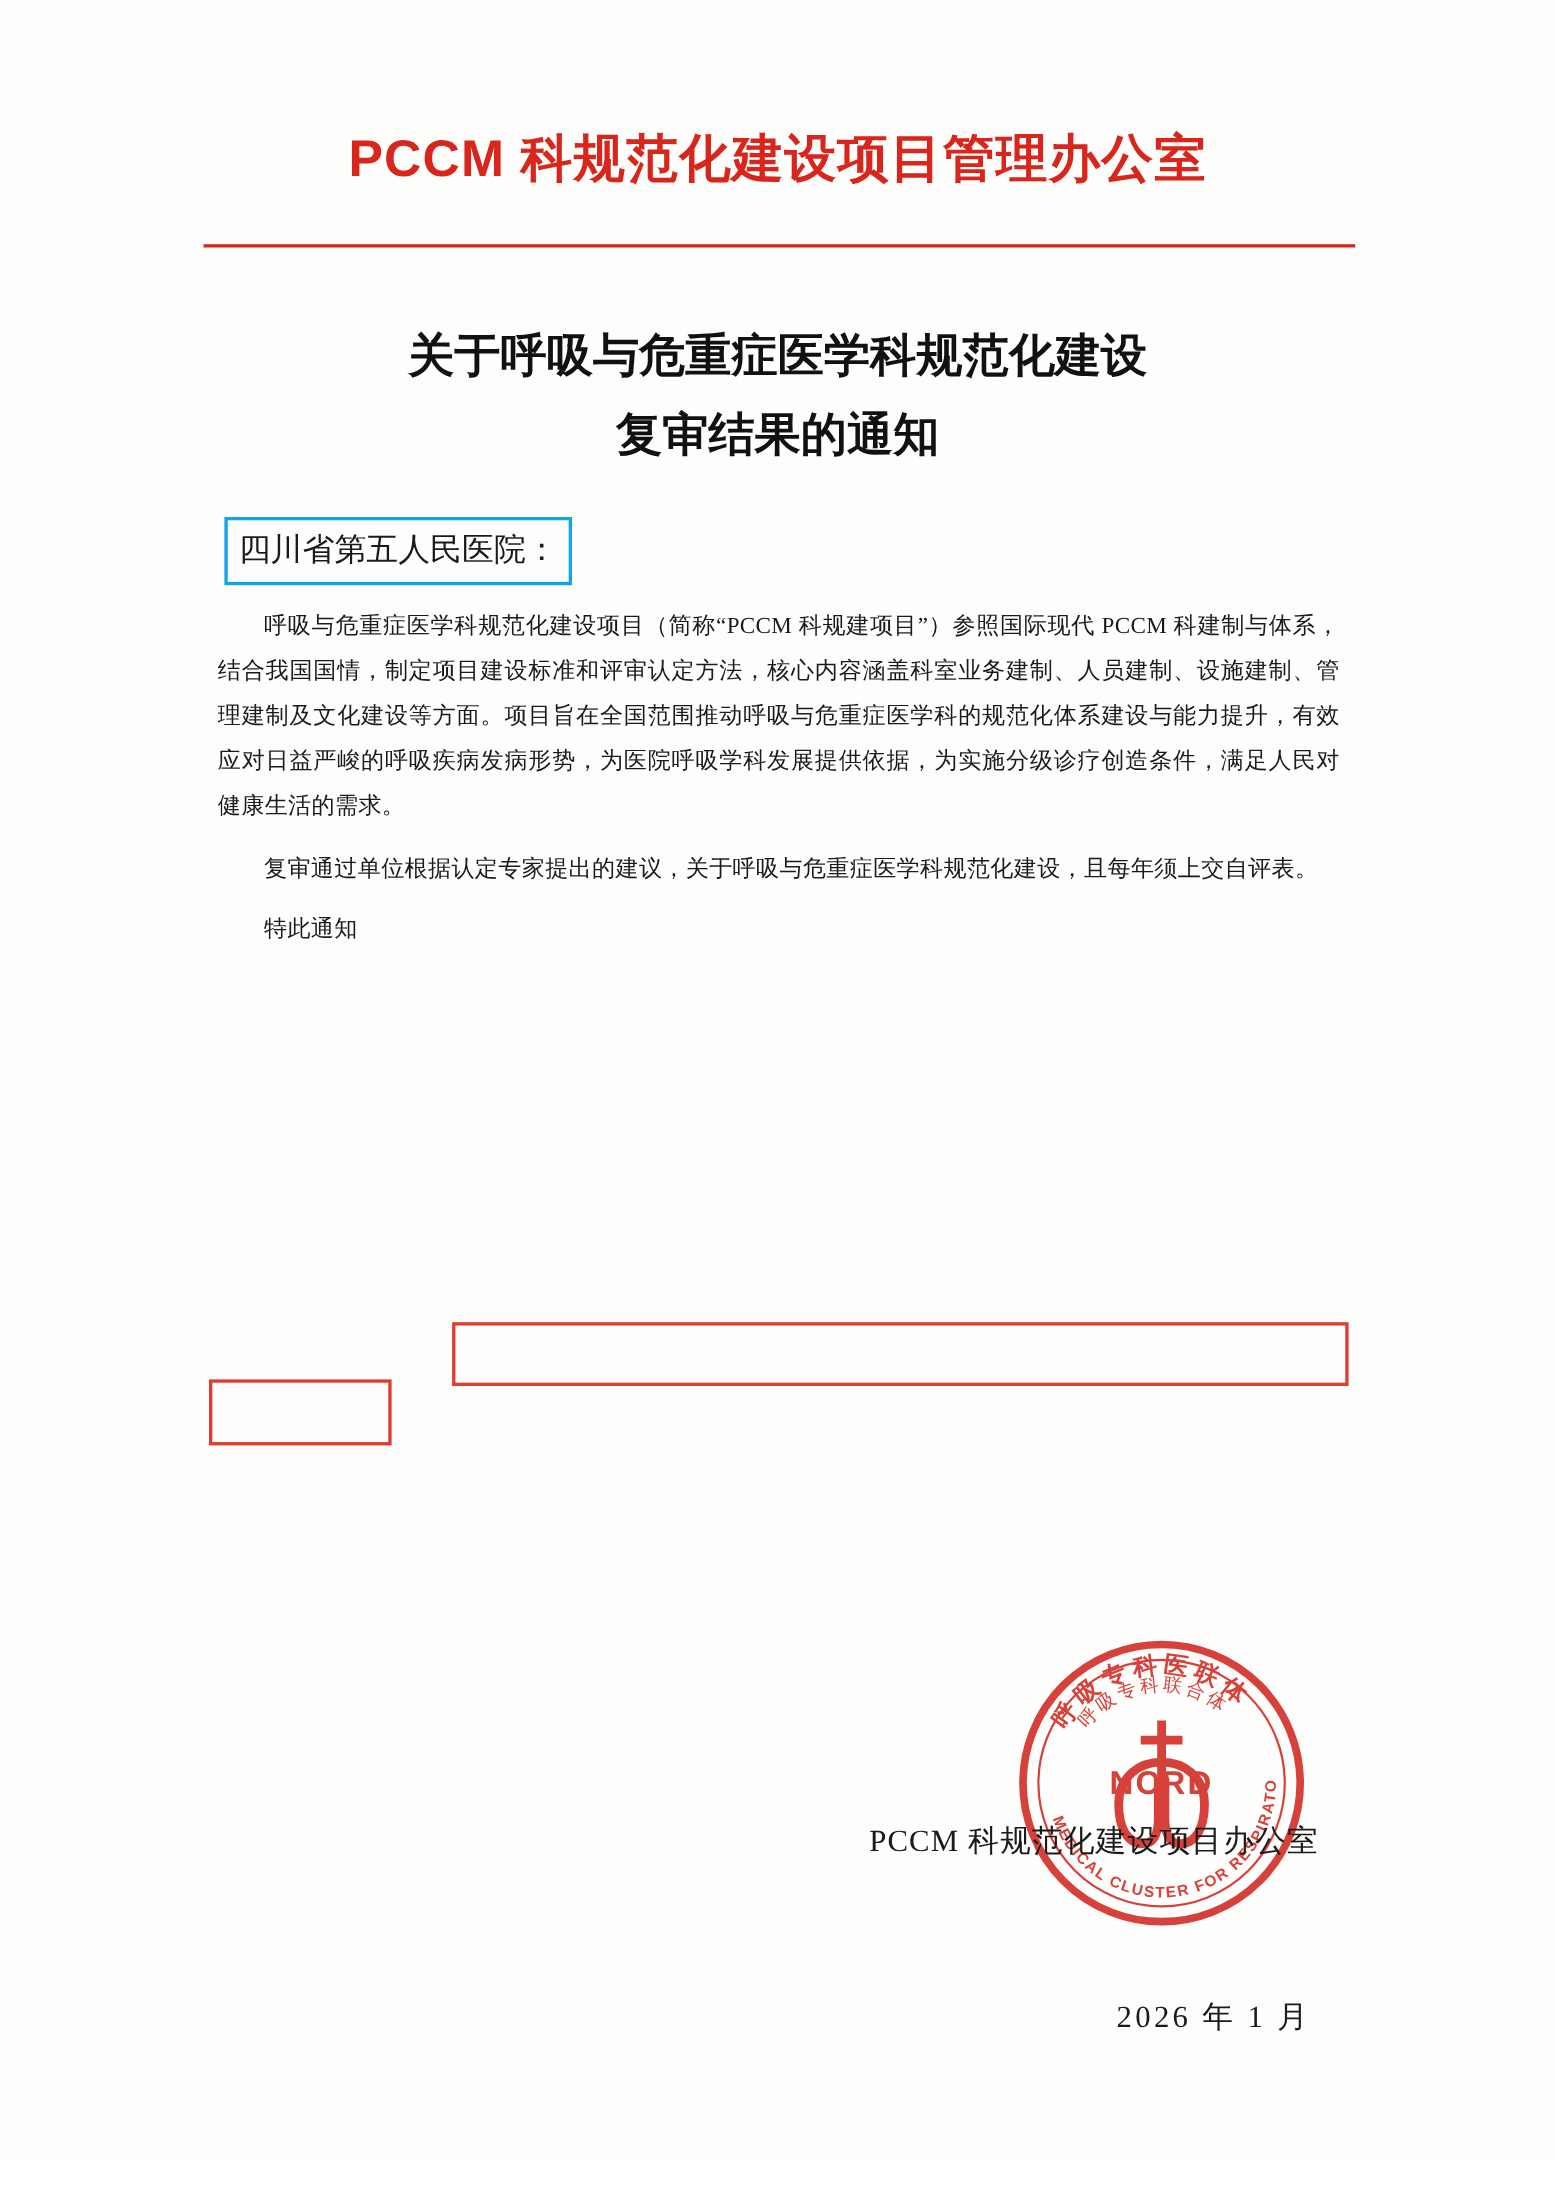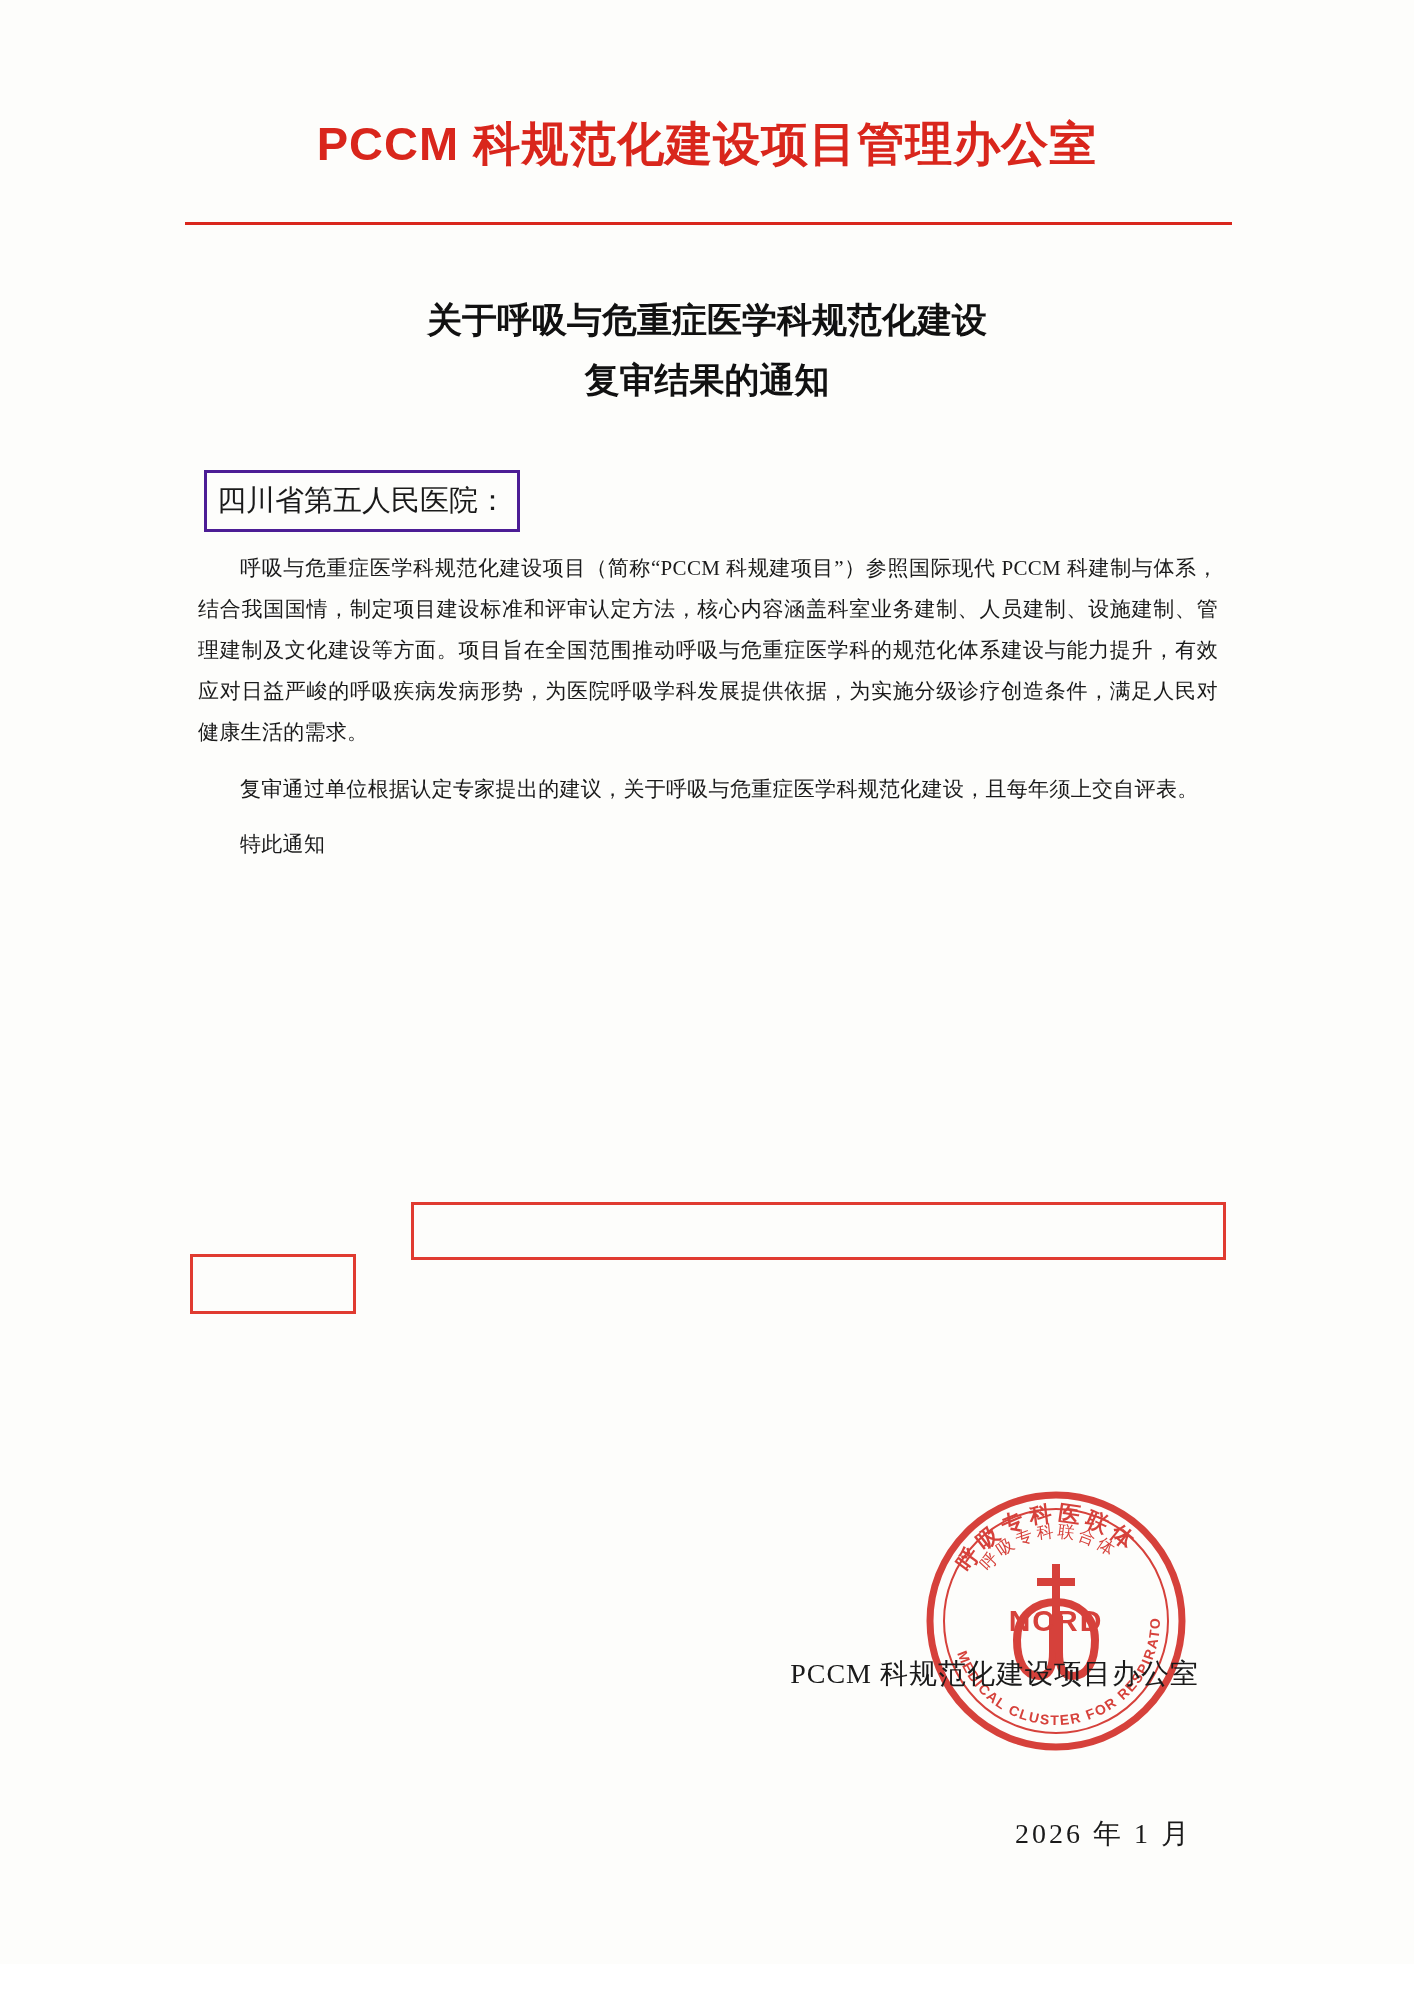--- a/index.html
+++ b/index.html
@@ -47,40 +47,40 @@
     height: 3px;
     background: #d9261c;
   }
   
   .doc-title {
     position: absolute;
     left: 0;
     top: 290px;
     width: 1414px;
     text-align: center;
-    font-family: Liberation Sans, sans-serif;
+    font-family: Liberation Mono, monospace;
     font-weight: bold;
-    font-size: 35px;
+    font-size: 42px;
     line-height: 1.72;
     color: #111;
   }
   
   .body-wrap {
     position: absolute;
     left: 198px;
     top: 470px;
     width: 1020px;
   }
   .addressee {
     display: inline-block;
     font-size: 29px;
     line-height: 1.45;
     padding: 6px 10px 8px 10px;
     margin-left: 6px;
-    border: 3px solid #4c1d95;
+    border: 3px solid #0ea5e9;
     font-family: "Liberation Serif", "DejaVu Serif", serif;
   }
   p.para {
     font-size: 21px;
     line-height: 1.95;
     margin: 16px 0 0 0;
     text-indent: 2em;
     text-align: justify;
     letter-spacing: 0.3px;
   }

